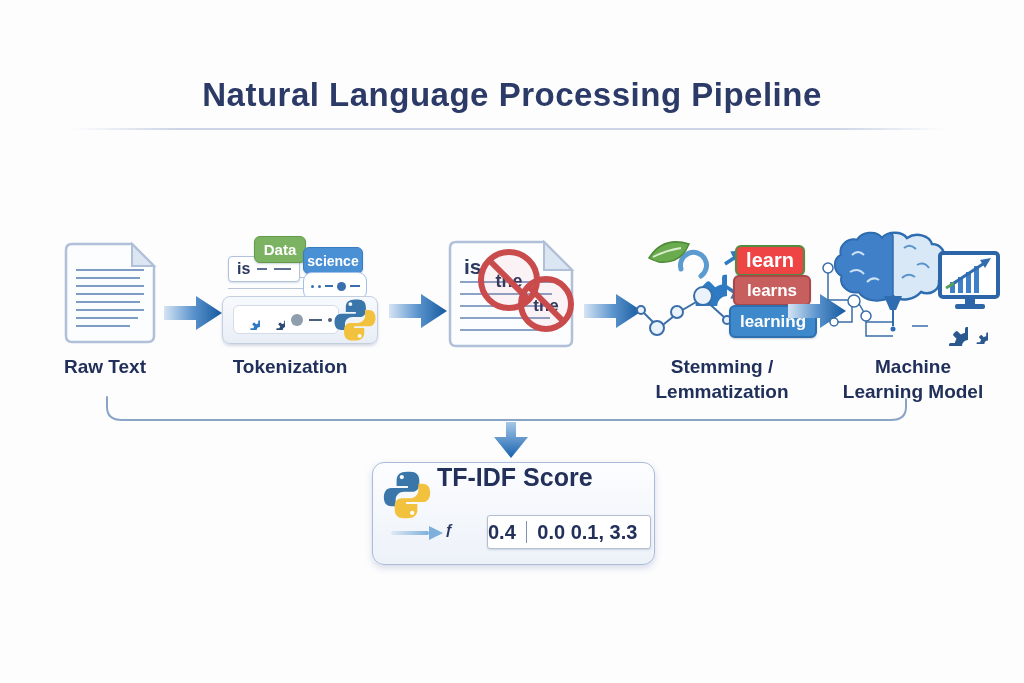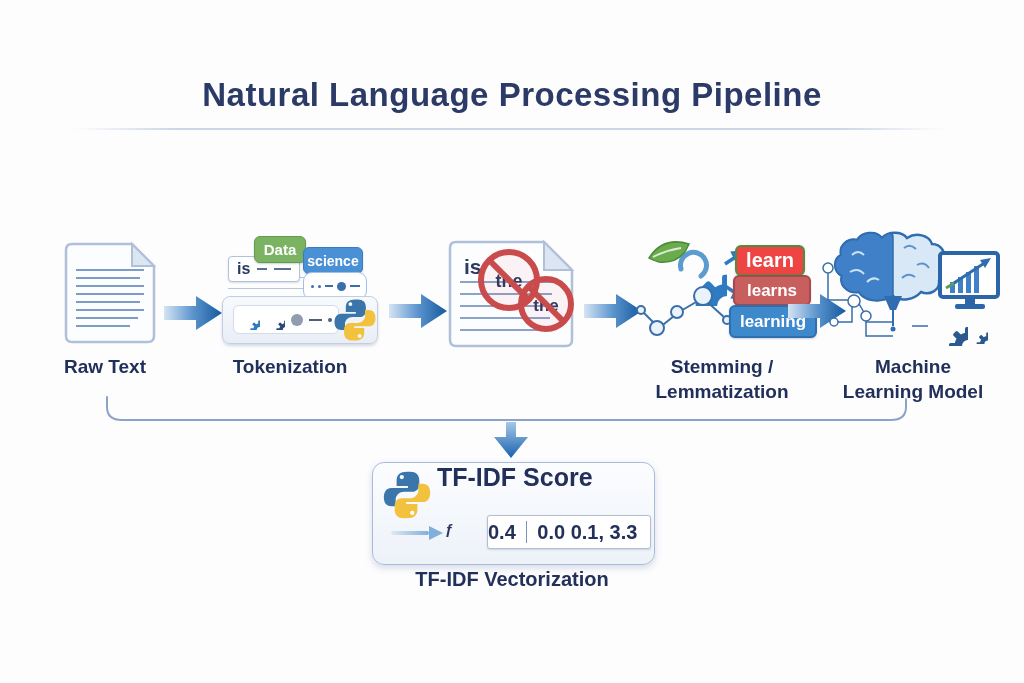--- a/index.html
+++ b/index.html
@@ -320,15 +320,14 @@
       <rect x="0" y="6" width="38" height="4" rx="2" fill="url(#gradThin)"></rect>
       <polygon points="38,1 52,8 38,15" fill="#7fafdc"></polygon>
     </svg>
     <div class="tfidf-glyph">ƒ</div>
     <div class="value-box">
       <span>0.4</span>
       <span class="value-sep"></span>
       <span>0.0 0.1, 3.3</span>
     </div>
   </div>
-  <div class="tfidf-caption">TF-IDF Vectorization</div>
 
 </div>
 
 </body></html>

